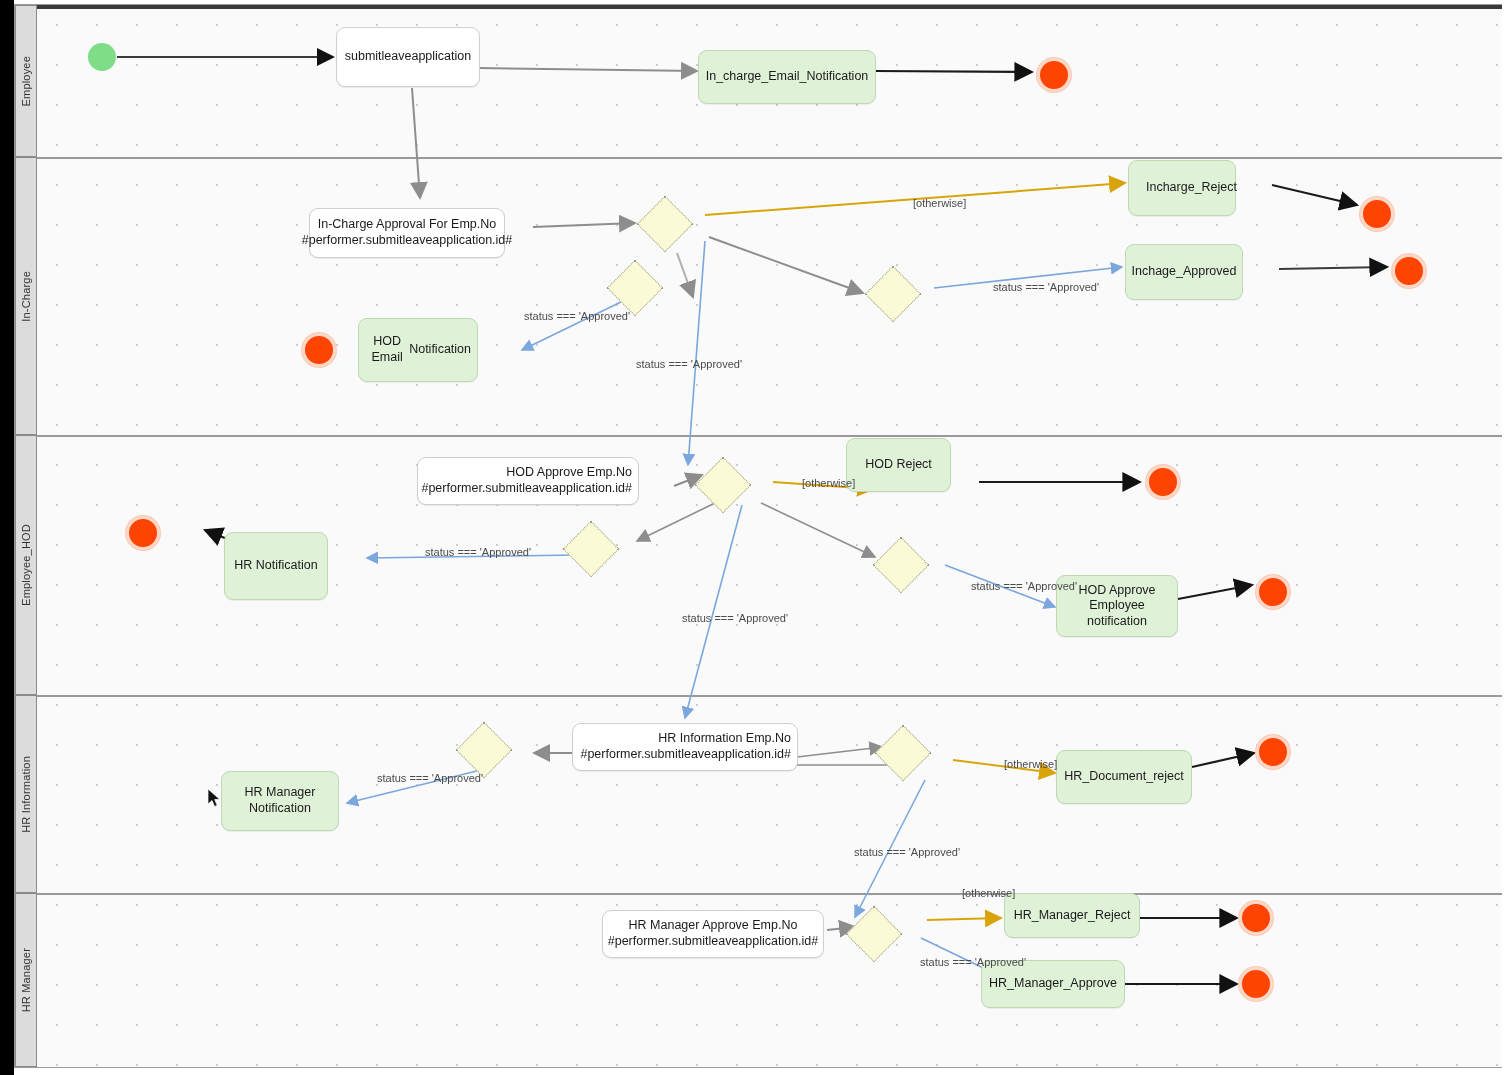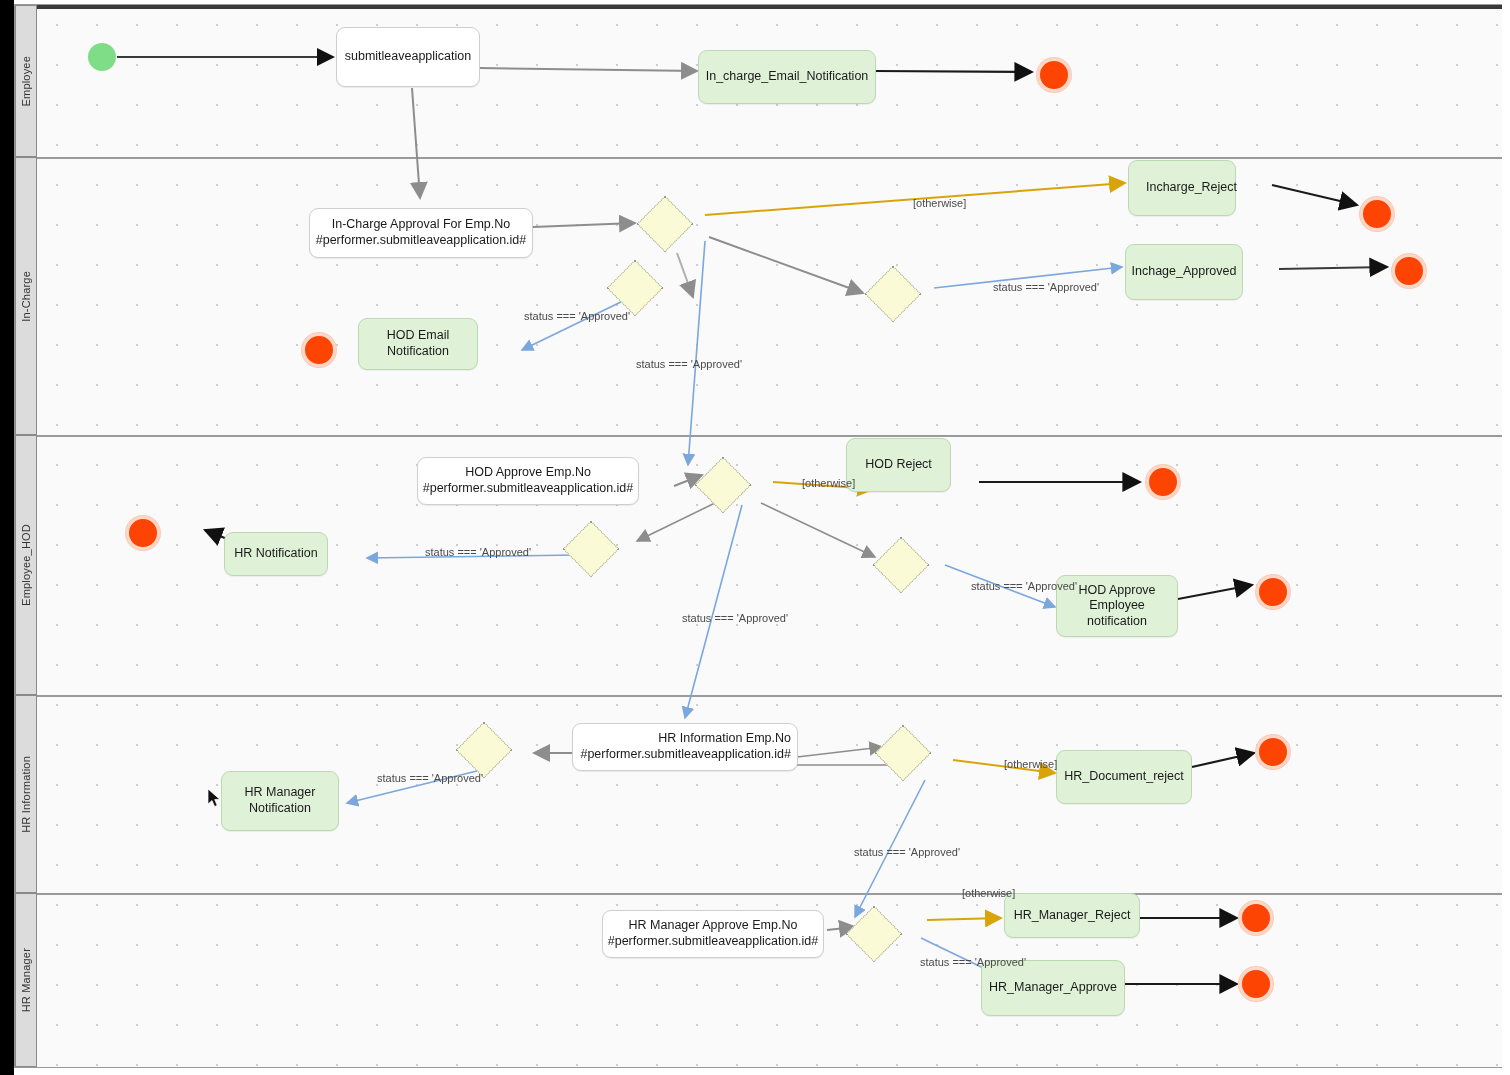--- a/index.html
+++ b/index.html
@@ -172,54 +172,54 @@
 
     <div class="startnode" style="left:51px;top:38px;"></div>
     <div class="node task" style="left:299px;top:22px;width:144px;height:60px;">
       <span>submitleaveapplication</span>
     </div>
     <div class="node green" style="left:661px;top:45px;width:178px;height:54px;">
       <span>In_charge_Email_Notification</span>
     </div>
     <div class="endnode" style="left:1000px;top:53px;"></div>
 
-    <div class="node task" style="left:272px;top:203px;width:224px;height:50px;flex-direction:column;">
+    <div class="node task" style="left:272px;top:203px;width:196px;height:50px;flex-direction:column;">
       <span>In-Charge Approval For Emp.No</span>
       <span>#performer.submitleaveapplication.id#</span>
     </div>
     <div class="gw" style="left:608px;top:199px;"></div>
     <div class="gw" style="left:578px;top:263px;"></div>
     <div class="gw" style="left:836px;top:269px;"></div>
 
     <div class="node green" style="left:1091px;top:155px;width:108px;height:56px;padding-left:25px;">
       <span>Incharge_Reject</span>
     </div>
     <div class="node green" style="left:1088px;top:239px;width:118px;height:56px;">
       <span>Inchage_Approved</span>
     </div>
-    <div class="node green" style="left:321px;top:313px;width:120px;height:52px;flex-direction:column;">
+    <div class="node green" style="left:321px;top:313px;width:120px;height:64px;flex-direction:row;">
       <span>HOD Email</span>
       <span>Notification</span>
     </div>
     <div class="endnode" style="left:265px;top:328px;"></div>
     <div class="endnode" style="left:1323px;top:192px;"></div>
     <div class="endnode" style="left:1355px;top:249px;"></div>
 
-    <div class="node task" style="left:380px;top:452px;width:222px;height:48px;flex-direction:column;">
+    <div class="node task" style="left:380px;top:452px;width:222px;height:48px;flex-direction:column;align-items:flex-end;">
       <span>HOD Approve Emp.No</span>
       <span>#performer.submitleaveapplication.id#</span>
     </div>
     <div class="gw" style="left:666px;top:460px;"></div>
     <div class="gw" style="left:534px;top:524px;"></div>
     <div class="gw" style="left:844px;top:540px;"></div>
 
     <div class="node green" style="left:809px;top:433px;width:105px;height:54px;">
       <span>HOD Reject</span>
     </div>
-    <div class="node green" style="left:187px;top:527px;width:104px;height:44px;">
+    <div class="node green" style="left:187px;top:527px;width:104px;height:68px;">
       <span>HR Notification</span>
     </div>
     <div class="node green" style="left:1019px;top:570px;width:122px;height:62px;flex-direction:column;">
       <span>HOD Approve</span>
       <span>Employee</span>
       <span>notification</span>
     </div>
     <div class="endnode" style="left:89px;top:511px;"></div>
     <div class="endnode" style="left:1109px;top:460px;"></div>
     <div class="endnode" style="left:1219px;top:570px;"></div>
@@ -243,21 +243,21 @@
 
     <div class="node task" style="left:565px;top:905px;width:222px;height:48px;flex-direction:column;">
       <span>HR Manager Approve Emp.No</span>
       <span>#performer.submitleaveapplication.id#</span>
     </div>
     <div class="gw" style="left:817px;top:909px;"></div>
 
     <div class="node green" style="left:967px;top:888px;width:136px;height:45px;">
       <span>HR_Manager_Reject</span>
     </div>
-    <div class="node green" style="left:944px;top:955px;width:144px;height:56px;">
+    <div class="node green" style="left:944px;top:955px;width:144px;height:48px;">
       <span>HR_Manager_Approve</span>
     </div>
     <div class="endnode" style="left:1202px;top:896px;"></div>
     <div class="endnode" style="left:1202px;top:962px;"></div>
 
     <div class="lbl" style="left:833px;top:192px;">[otherwise]</div>
     <div class="lbl" style="left:913px;top:276px;">status === 'Approved'</div>
     <div class="lbl" style="left:444px;top:305px;">status === 'Approved'</div>
     <div class="lbl" style="left:556px;top:353px;">status === 'Approved'</div>
 

